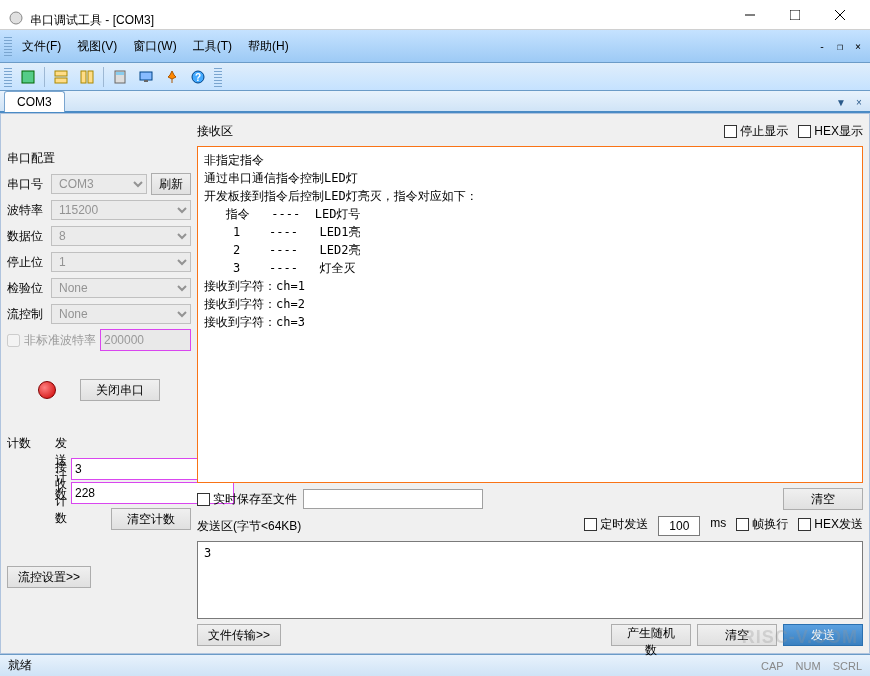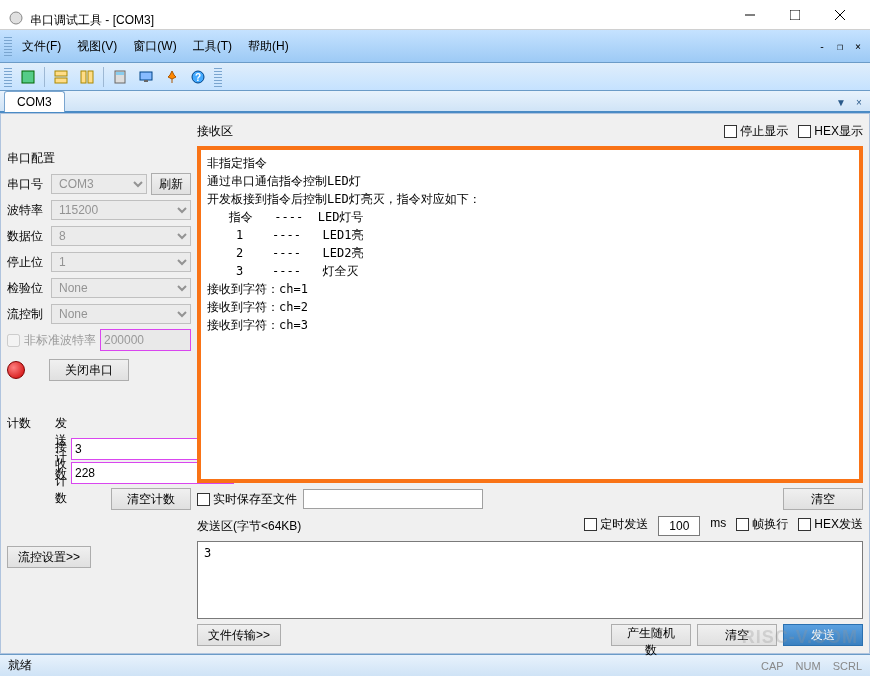--- a/index.html
+++ b/index.html
@@ -48,21 +48,21 @@
     .checkbox-row input { width: 13px; height: 13px; }
     .checkbox-row label { font-size: 12px; color: #999; }
     .record-dot { width: 18px; height: 18px; border-radius: 50%; background: radial-gradient(circle at 35% 35%, #ff8080, #cc0000); border: 1px solid #800000; }
     .counts { display: flex; flex-direction: column; gap: 2px; margin-left: 48px; }
     
     
     .right-panel { flex: 1; display: flex; flex-direction: column; gap: 4px; }
     .section-header { display: flex; align-items: center; gap: 8px; height: 22px; }
     .section-title { font-size: 12px; }
     .header-right { margin-left: auto; display: flex; gap: 10px; }
-    .recv-area { flex: 1; background: #fff; border: 4px solid #f97316; padding: 4px 6px; font-size: 12px; font-family: SimSun, monospace; white-space: pre; overflow: auto; line-height: 1.5; }
+    .recv-area { flex: 1; background: #fff; border: 1px solid #f97316; padding: 4px 6px; font-size: 12px; font-family: SimSun, monospace; white-space: pre; overflow: auto; line-height: 1.5; }
     .send-area { height: 78px; background: #fff; border: 1px solid #7a7a7a; padding: 4px 6px; font-size: 12px; font-family: SimSun, monospace; resize: none; }
     .control-row { display: flex; align-items: center; gap: 6px; height: 24px; }
     .small-input { width: 42px; height: 20px; border: 1px solid #7a7a7a; font-size: 12px; padding: 0 10px; }
     .file-input { width: 180px; height: 20px; border: 1px solid #a0a0a0; background: #fff; }
     .spacer { flex: 1; }
     
     
     .statusbar { height: 22px; background: linear-gradient(#e8f2fc, #cfe3f6); border-top: 1px solid #6b9bc7; display: flex; align-items: center; padding: 0 8px; font-size: 12px; }
     .status-right { margin-left: auto; display: flex; gap: 12px; color: #888; font-size: 11px; }
     
@@ -198,21 +198,21 @@
     </div>
     <div class="form-row">
       <span class="form-label">流控制</span>
       <select class="form-select" disabled=""><option>None</option></select>
     </div>
     <div class="checkbox-row">
       <input type="checkbox" disabled="" style="">
       <label>非标准波特率</label>
       <input class="form-input" style="width: 50px; background: rgb(233, 233, 233); color: rgb(153, 153, 153);" disabled="" value="200000">
     </div>
-    <div class="form-row" style="margin-top:4px;justify-content:flex-start;gap:24px">
+    <div class="form-row" style="margin-top:24px;justify-content:center;gap:24px">
       <div class="record-dot"></div>
       <button class="btn" style="width:80px">关闭串口</button>
     </div>
     <div class="group-title">计数</div>
     <div class="counts">
       <div class="form-row">
         <span class="form-label" style="width:54px">发送计数</span>
         <input class="form-input" value="3" style="">
       </div>
       <div class="form-row">

